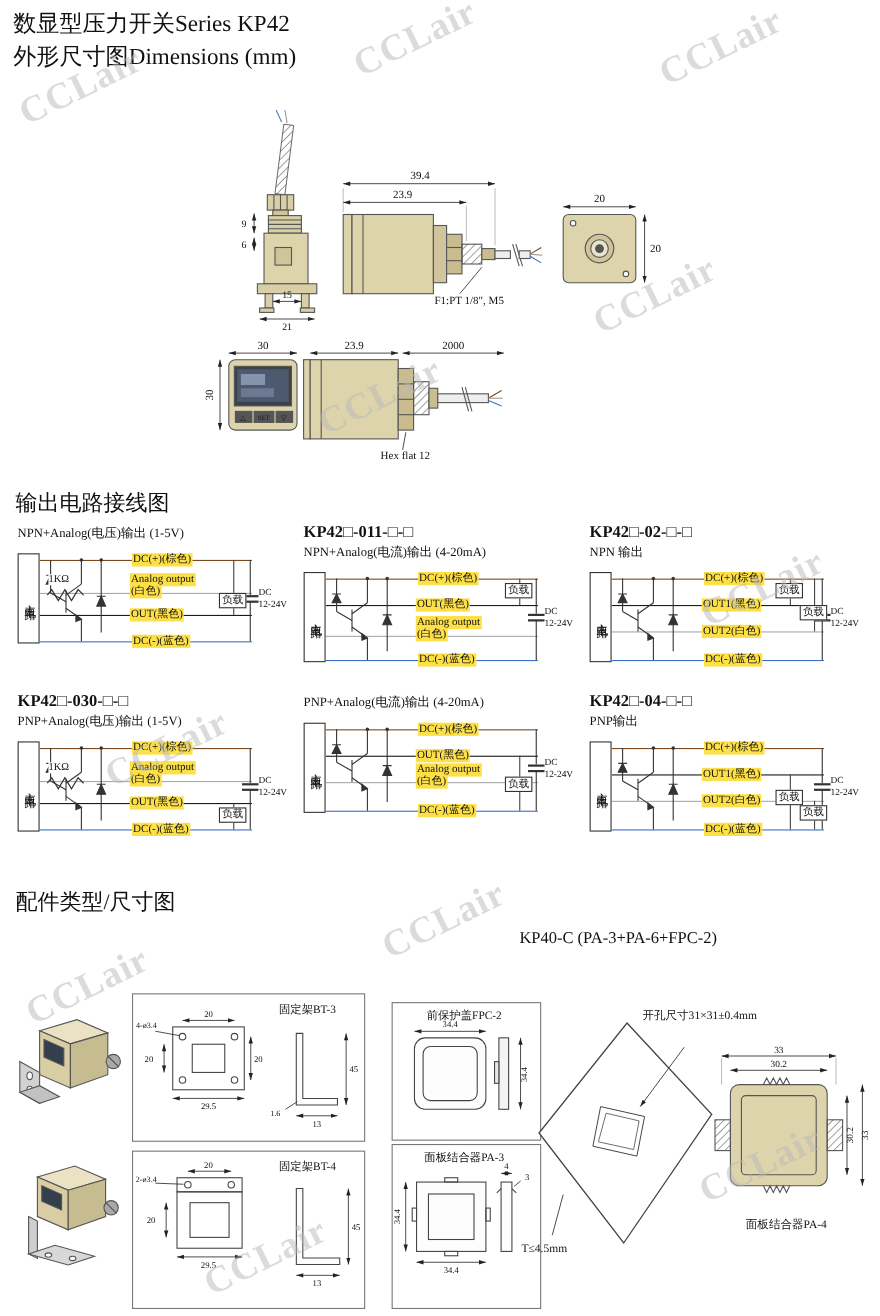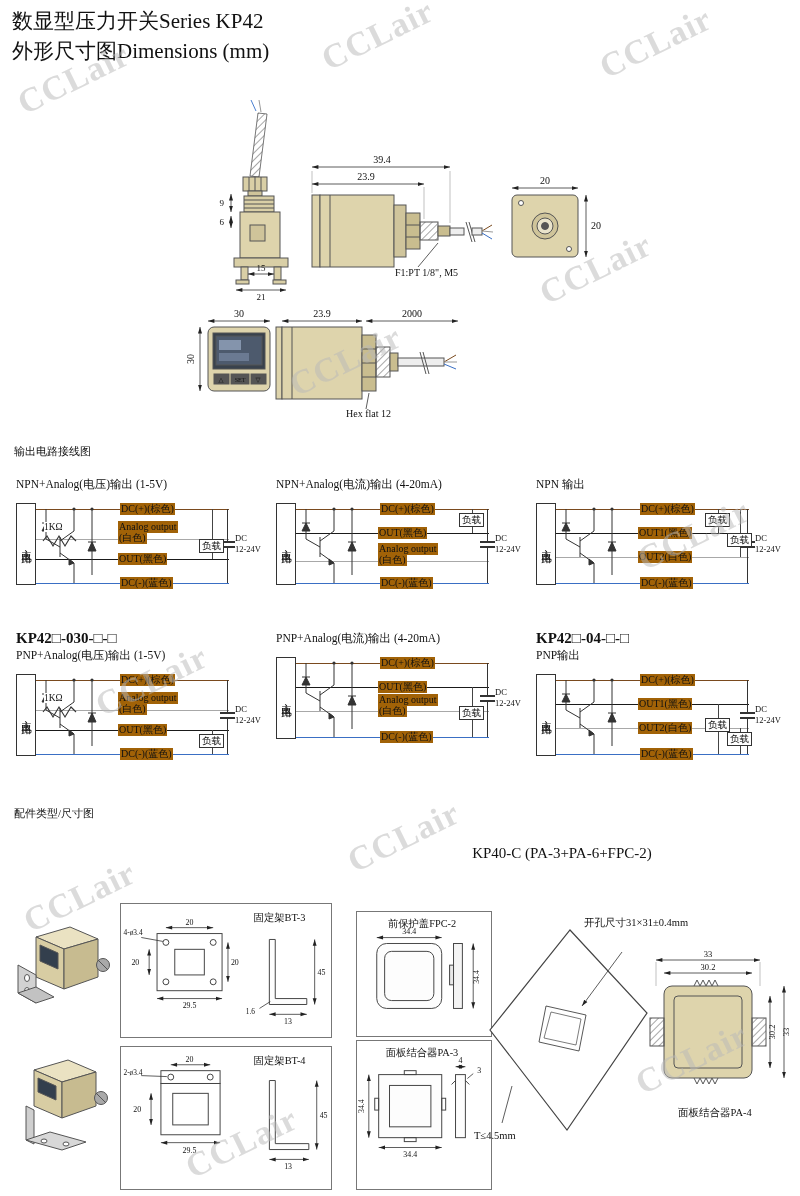--- a/index.html
+++ b/index.html
@@ -4,38 +4,38 @@
 <style>
   *{margin:0;padding:0;box-sizing:border-box}
   html,body{background:#fff}
   #page{position:relative;width:800px;height:1196px;background:#fff;overflow:hidden;
         font-family:"Liberation Serif","DejaVu Serif",serif;color:#111}
   .abs{position:absolute}
   .wm{position:absolute;font-weight:bold;font-size:34px;font-family:"Liberation Serif",serif;
       color:#b9b9b9;opacity:.5;transform:rotate(-26deg);letter-spacing:1px;z-index:6;
       pointer-events:none;white-space:nowrap}
   #title{left:12px;top:6px;font-size:21px;line-height:1.45;z-index:1}
-  .h2{position:absolute;font-size:11px;z-index:1}
+  .h2{position:absolute;font-size:20px;z-index:1}
   svg{overflow:visible}
   svg text{font-family:"Liberation Serif","DejaVu Serif",serif;fill:#111}
   line.d{stroke:#333;stroke-width:.8}
   line.x{stroke:#999;stroke-width:.6}
   .card{position:absolute;width:252px;height:150px;z-index:1}
   .model{font-size:15px;font-weight:bold}
   .subtitle{font-size:11.5px;margin-top:1px}
   .diag{position:relative;height:100px;margin-top:3px}
   .mainbox{position:absolute;left:0;top:8px;width:20px;height:82px;border:1.2px solid #333;
            display:flex;align-items:center;justify-content:center;writing-mode:vertical-rl;
            text-orientation:upright;font-size:10.5px;letter-spacing:2px;background:#fff}
   .wire{position:absolute;left:20px;right:39px;height:0;border-top:1.1px solid #222}
   .w-brown{border-color:#7a4a1e}
   .w-black{border-color:#1a1a1a}
   .w-white{border-color:#a8a8a8}
   .w-blue{border-color:#3a6fc4}
-  .wlabel{position:absolute;font-size:10px;line-height:1.15;background:#a16207;padding:0 1px;
+  .wlabel{position:absolute;font-size:10px;line-height:1.15;background:#fde047;padding:0 1px;
           white-space:nowrap;z-index:2}
   .loadbox{position:absolute;border:1px solid #333;background:#fff;font-size:9.5px;
            line-height:1.3;padding:0 2px;z-index:2}
   .drop{position:absolute;width:0;border-left:1px solid #444}
   .rail{position:absolute;left:211px;width:0;border-left:1.2px solid #333}
   .capbar{position:absolute;left:204px;width:15px;height:0;border-top:2px solid #333}
   .supply{position:absolute;left:219px;top:38px;font-size:8.5px;line-height:1.25}
   .schem{position:absolute;left:20px;top:0;width:92px;height:92px}
   .resz{position:absolute;left:26px;top:40px;width:36px;height:12px}
   .reslabel{position:absolute;left:28px;top:27px;font-size:9.5px;background:#fff;z-index:2}
@@ -243,20 +243,21 @@
       <div class="loadbox" style="left:183px;top:44px">负载</div>
       <div class="rail" style="top:14px;height:32px"></div>
       <div class="rail" style="top:52px;height:36px"></div>
       <div class="capbar" style="top:46px"></div>
       <div class="capbar" style="top:51px"></div>
       <div class="supply"><span>DC</span><br><span>12-24V</span></div>
     </div>
   </div>
 
   <div class="card" style="left:276px;top:476px">
+    <div class="model">KP42□-011-□-□</div>
     <div class="subtitle">NPN+Analog(电流)输出 (4-20mA)</div>
     <div class="diag">
       <div class="wire w-brown" style="top:14px"></div>
       <div class="wire w-black" style="top:38px"></div>
       <div class="wire w-white" style="top:66px"></div>
       <div class="wire w-blue" style="top:88px"></div>
       <div class="mainbox">主电路</div>
       <svg class="schem" viewBox="0 0 92 92">
           <use href="#sym-tr"></use>
         </svg>
@@ -269,20 +270,21 @@
       <div class="loadbox" style="left:183px;top:18px">负载</div>
       <div class="rail" style="top:14px;height:32px"></div>
       <div class="rail" style="top:52px;height:36px"></div>
       <div class="capbar" style="top:46px"></div>
       <div class="capbar" style="top:51px"></div>
       <div class="supply"><span>DC</span><br><span>12-24V</span></div>
     </div>
   </div>
 
   <div class="card" style="left:536px;top:476px">
+    <div class="model">KP42□-02-□-□</div>
     <div class="subtitle">NPN 输出</div>
     <div class="diag">
       <div class="wire w-brown" style="top:14px"></div>
       <div class="wire w-black" style="top:38px"></div>
       <div class="wire w-white" style="top:62px"></div>
       <div class="wire w-blue" style="top:88px"></div>
       <div class="mainbox">主电路</div>
       <svg class="schem" viewBox="0 0 92 92">
           <use href="#sym-tr"></use>
         </svg>

